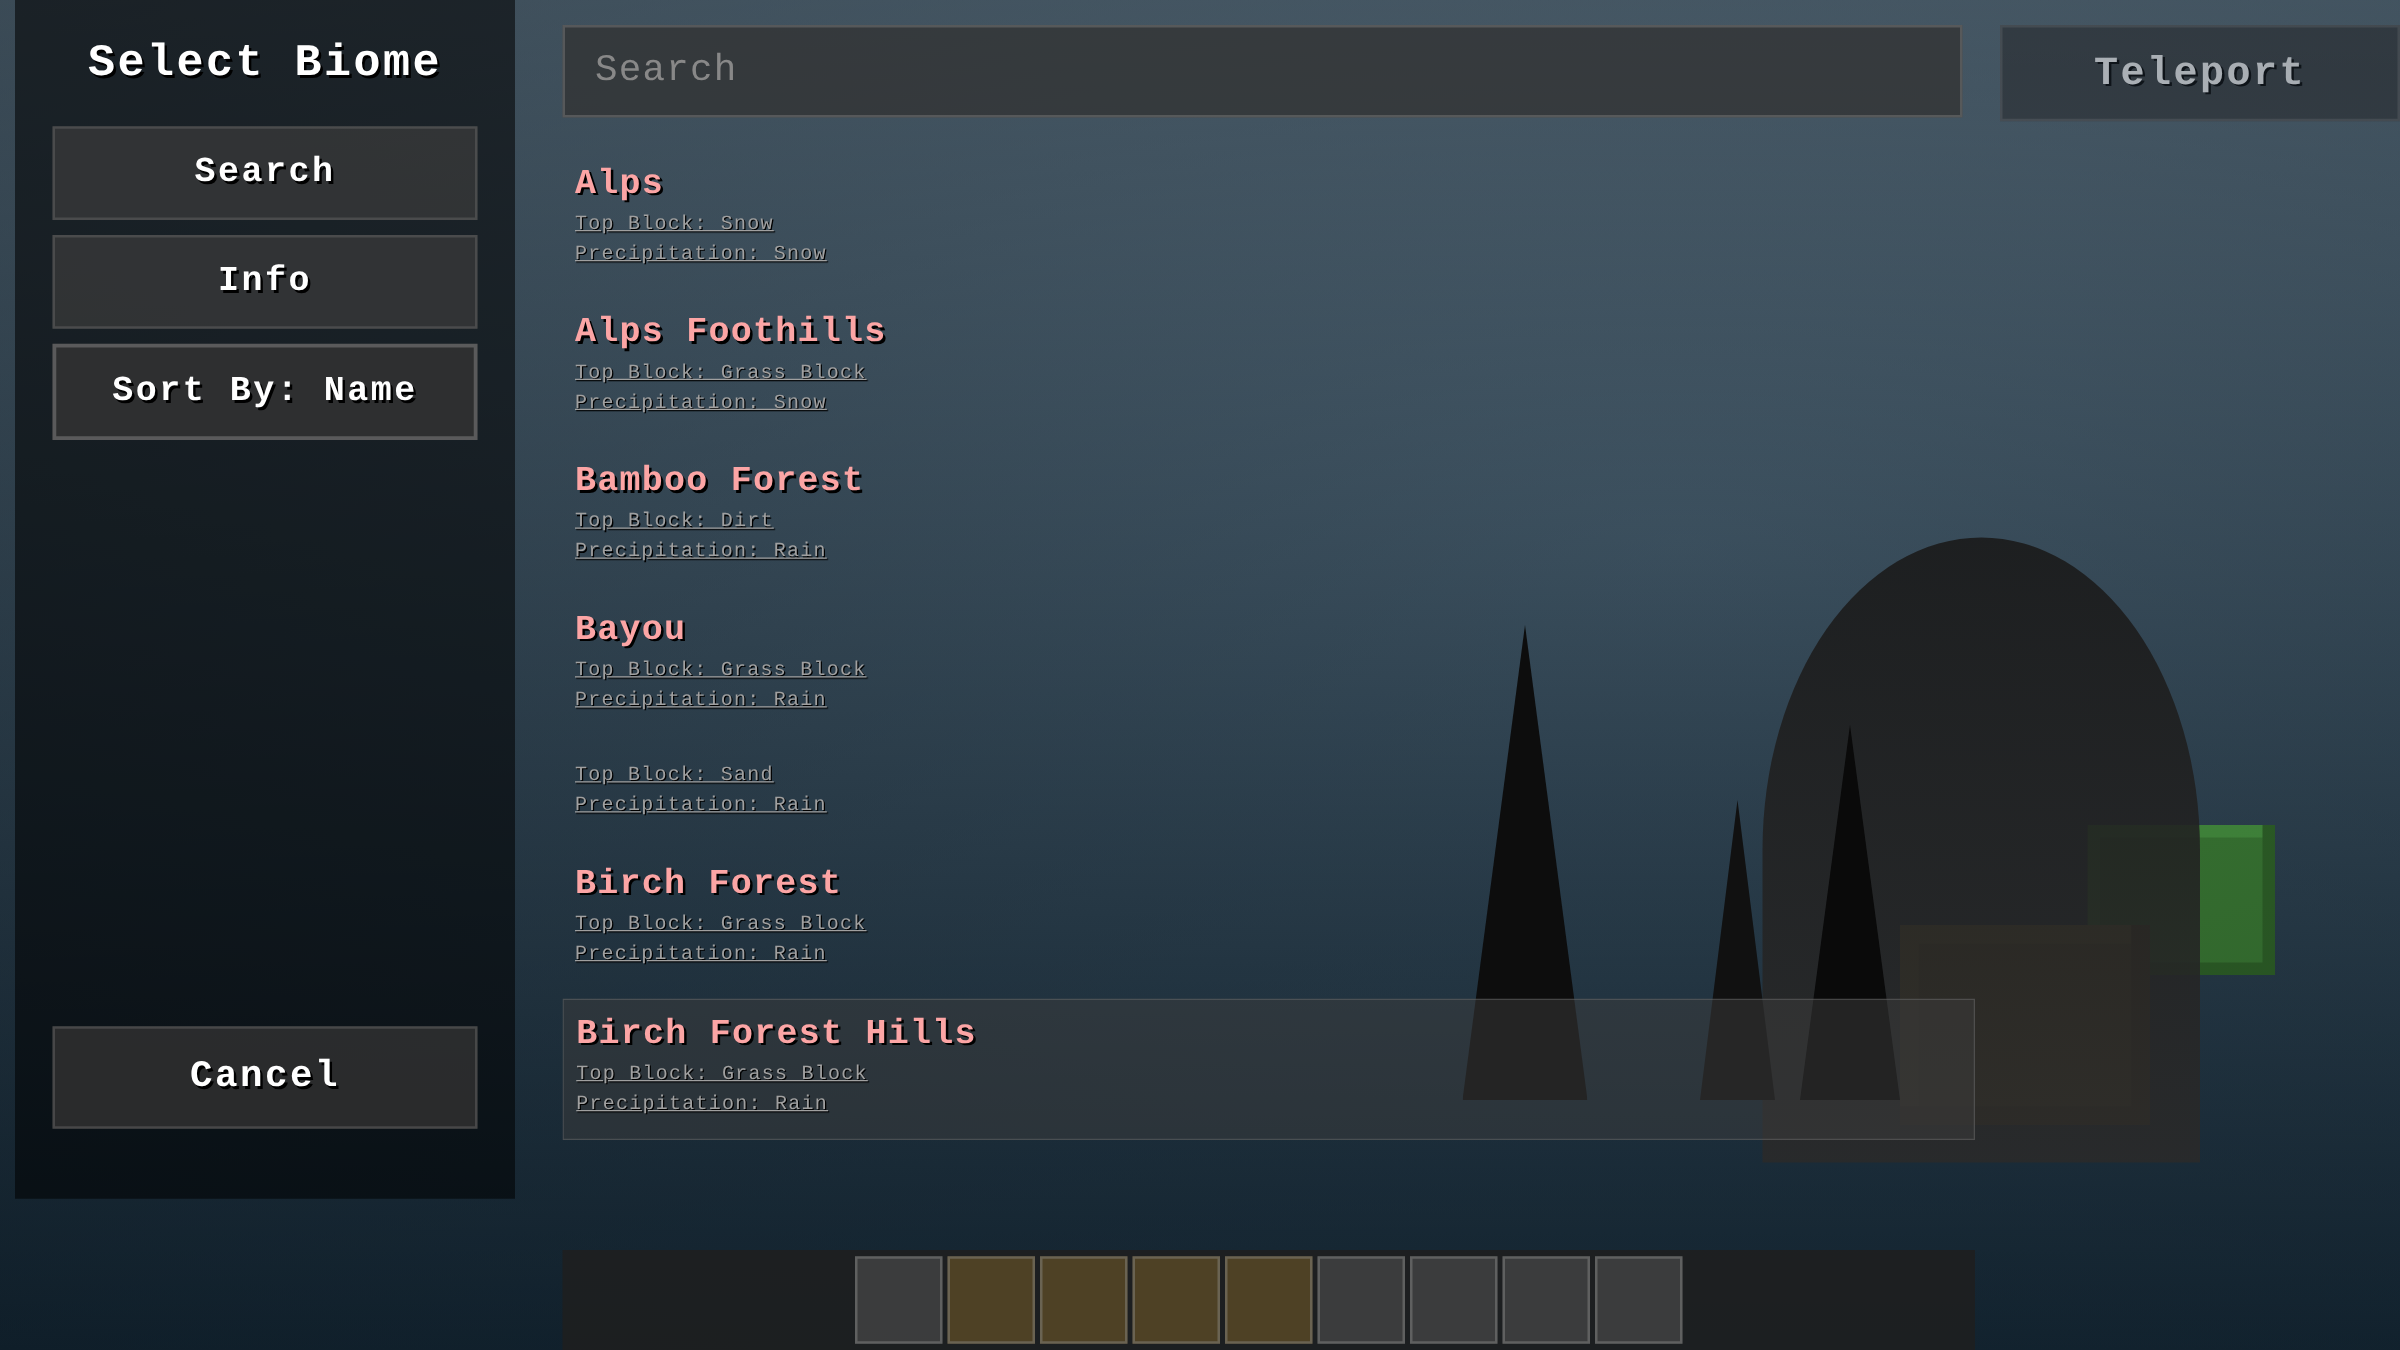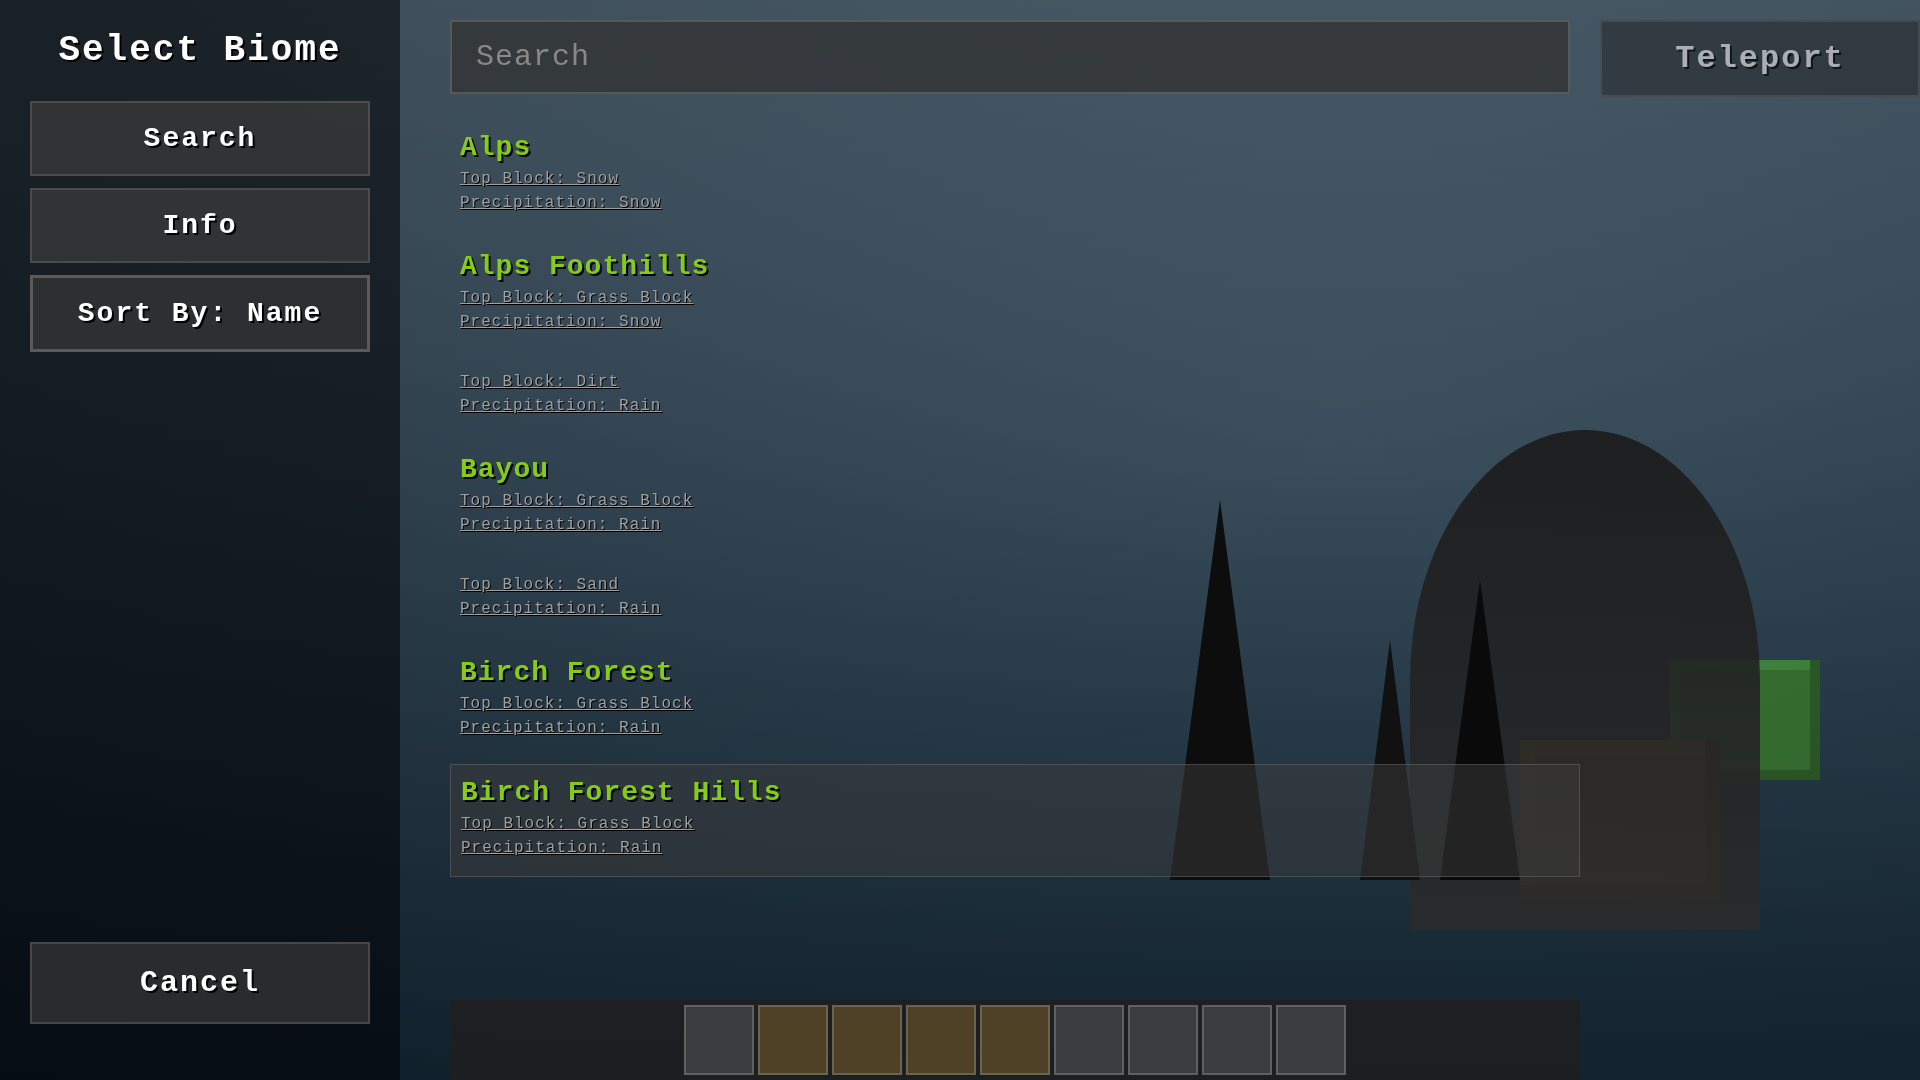--- a/index.html
+++ b/index.html
@@ -48,24 +48,24 @@
       width: 200px;
       height: 160px;
       background: #8a6a20;
       z-index: 3;
       box-shadow: inset -15px -15px 0 #6a4a10, inset 15px 15px 0 #aa8a30;
     }
 
     
     .left-panel {
       position: absolute;
-      left: 0;
+      left: 12px;
       top: 0;
       width: 400px;
-      height: 1080px;
+      height: 959px;
       background: rgba(0, 0, 0, 0.55);
       z-index: 10;
       display: flex;
       flex-direction: column;
       align-items: center;
       padding: 20px 30px;
     }
 
     .panel-title {
       color: #ffffff;
@@ -191,21 +191,21 @@
       margin-bottom: 8px;
       cursor: pointer;
     }
 
     .biome-item.selected {
       background: rgba(60, 60, 60, 0.5);
       border: 1px solid rgba(120, 120, 120, 0.4);
     }
 
     .biome-name {
-      color: #84cc16;
+      color: #fca5a5;
       font-size: 28px;
       font-family: 'Courier New', monospace;
       font-weight: bold;
       letter-spacing: 1px;
       text-shadow: 2px 2px 0 #000;
       margin-bottom: 4px;
     }
 
     .biome-detail {
       color: #a0a0a0;
@@ -334,20 +334,21 @@
 
   <div class="biome-item">
         <div class="biome-name">Alps</div>
         <div class="biome-detail">Top Block: Snow<br>Precipitation: Snow</div>
       </div>
       <div class="biome-item">
         <div class="biome-name">Alps Foothills</div>
         <div class="biome-detail">Top Block: Grass Block<br>Precipitation: Snow</div>
       </div>
       <div class="biome-item">
+        <div class="biome-name">Bamboo Forest</div>
         <div class="biome-detail">Top Block: Dirt<br>Precipitation: Rain</div>
       </div>
       <div class="biome-item">
         <div class="biome-name">Bayou</div>
         <div class="biome-detail">Top Block: Grass Block<br>Precipitation: Rain</div>
       </div>
       <div class="biome-item">
         <div class="biome-detail">Top Block: Sand<br>Precipitation: Rain</div>
       </div>
       <div class="biome-item">

